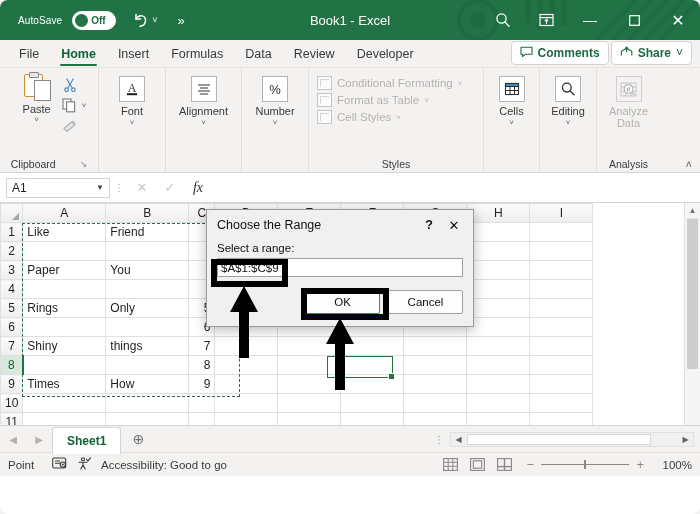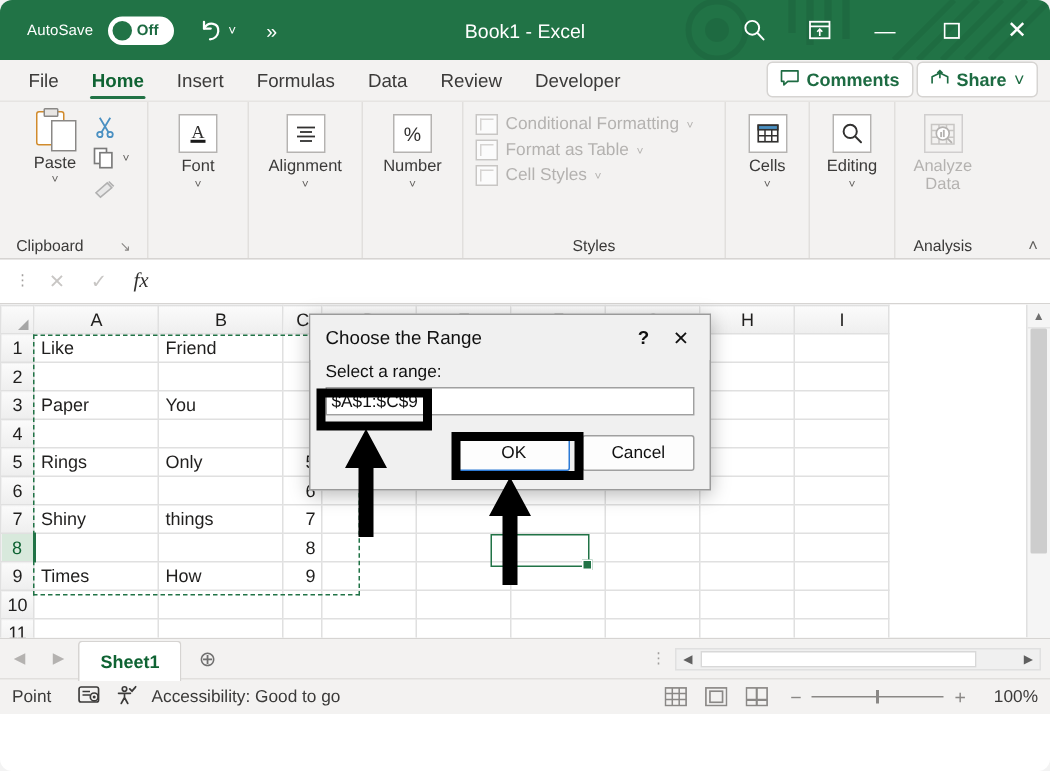--- a/index.html
+++ b/index.html
@@ -429,20 +429,24 @@
           <span class="lb">Analyze Data</span>
         </div>
       </div>
       <div class="grp-name">Analysis</div>
     </div>
 
     <div class="ribbon-collapse">˄</div>
   </div>
 
   <div class="fbar">
+    <div class="namebox">
+      <span>A1</span>
+      <span class="nb-cv">▼</span>
+    </div>
     <div class="fb-dots">⋮</div>
     <div class="fb-icons">
       <div class="fb-ic">✕</div>
       <div class="fb-ic">✓</div>
       <div class="fb-ic fx">fx</div>
     </div>
     <div class="fb-input"></div>
   </div>
 
   <div class="gridwrap">

